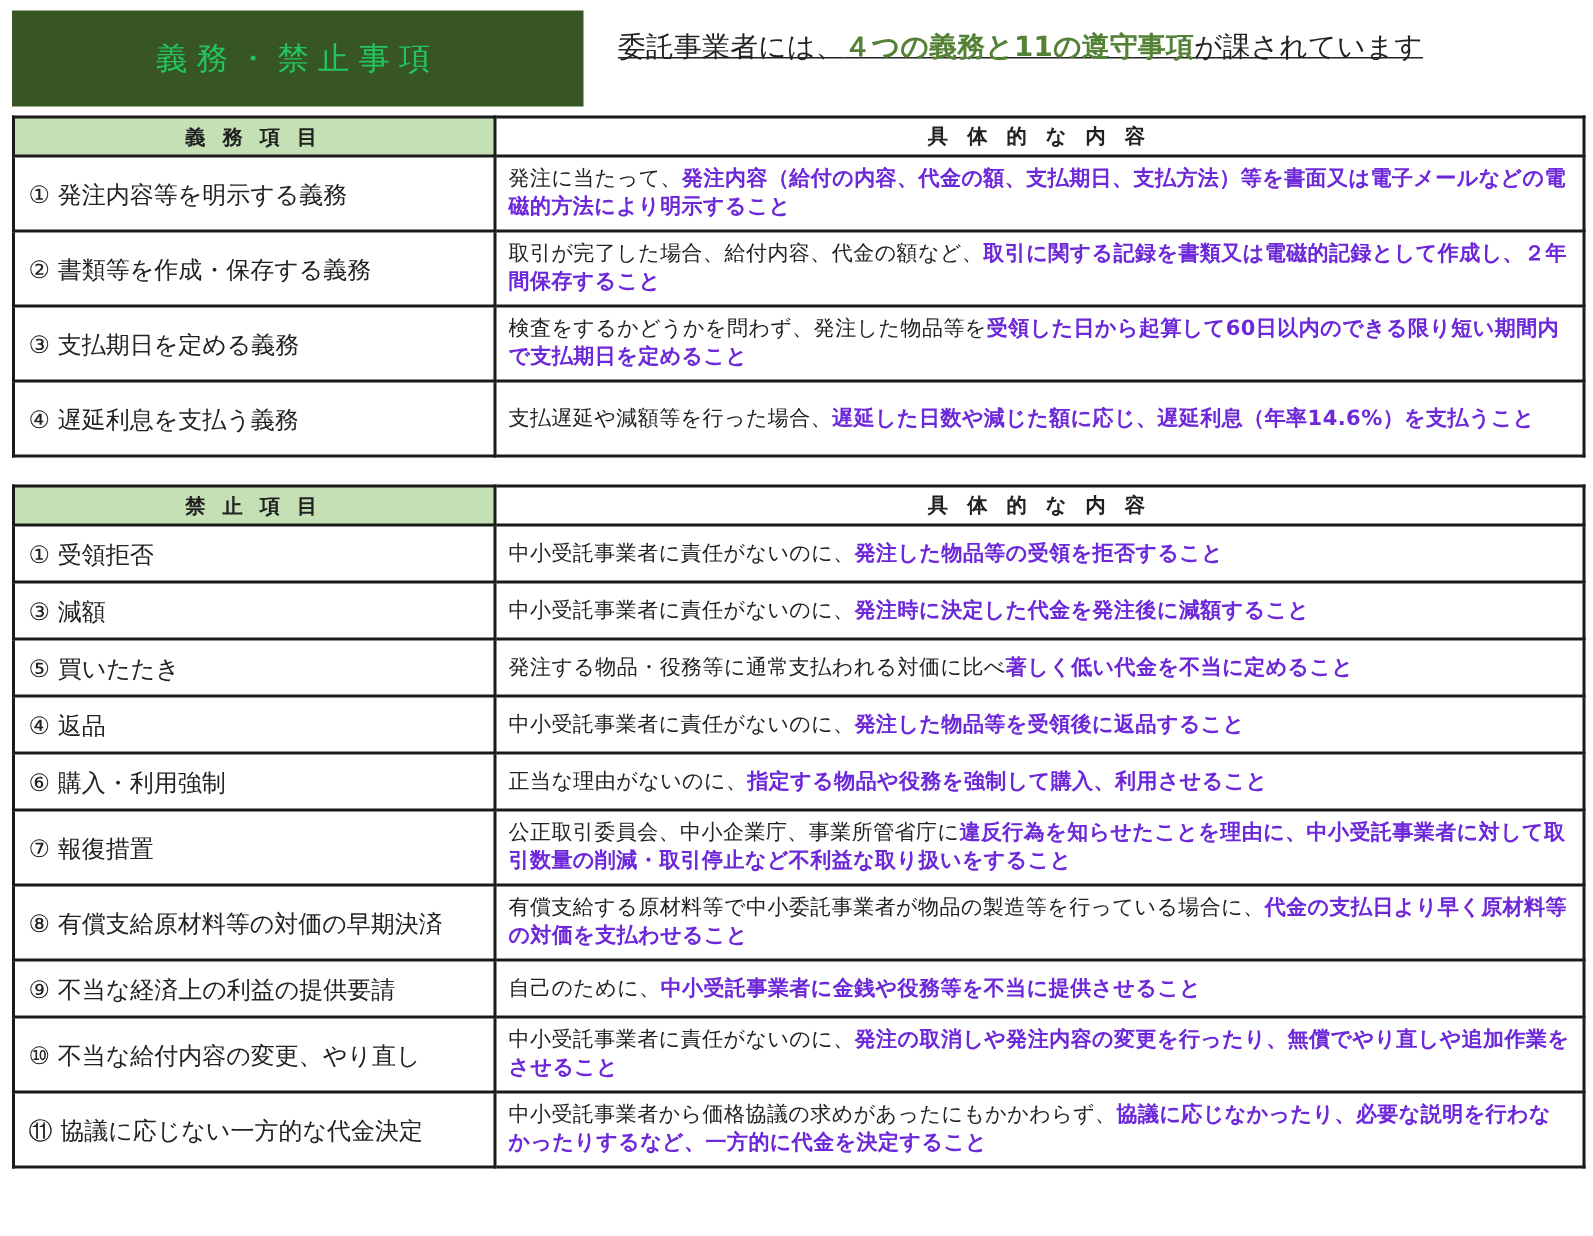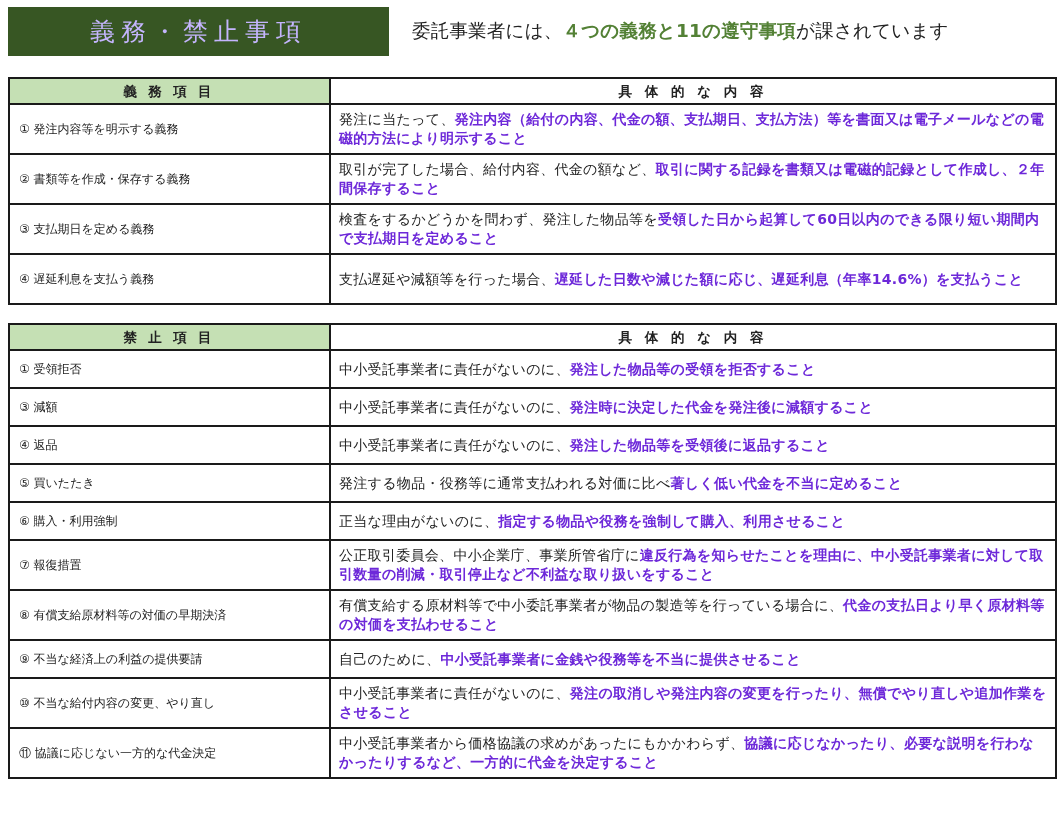--- a/index.html
+++ b/index.html
@@ -1,30 +1,30 @@
 <!DOCTYPE html>
 <html><head>
 <meta charset="utf-8">
 <style>
   html, body { margin:0; padding:0; background:#ffffff; }
   body { width:1062px; height:824px; position:relative; overflow:hidden;
          font-family:"DejaVu Sans","Liberation Sans",sans-serif; color:#222; }
-  .title-box { position:absolute; left:8px; top:7px; width:381px; height:49px;
-               background:#375623; color:#c4b5fd; display:flex; align-items:center;
-               justify-content:center; font-size:25px; letter-spacing:6px; }
+  .title-box { position:absolute; left:8px; top:7px; width:381px; height:64px;
+               background:#375623; color:#22c55e; display:flex; align-items:center;
+               justify-content:center; font-size:21px; letter-spacing:6px; }
   .subtitle { position:absolute; left:412px; top:18px; font-size:18.5px; color:#222;
-              white-space:nowrap; letter-spacing:0.2px; }
+              white-space:nowrap; letter-spacing:0.2px;text-decoration:underline; }
   .subtitle .hl { color:#538135; font-weight:bold; }
   table { position:absolute; left:8px; width:1047px; border-collapse:collapse;
           table-layout:fixed; }
   td, th { border:2px solid #1a1a1a; font-size:14px; line-height:19px; }
   th { font-weight:bold; text-align:center; height:24px; padding:0; letter-spacing:4px; font-size:13.5px; }
   th.left { background:#c5e0b4;font-family:Liberation Serif, serif; }
   th.right { background:#ffffff; }
-  td.item { padding:0 0 0 9px; vertical-align:middle; white-space:nowrap; font-size:12px; }
+  td.item { padding:0 0 0 9px; vertical-align:middle; white-space:nowrap; font-size:16px; }
   td.desc { padding:2px 8px; vertical-align:middle; font-size:14px; letter-spacing:0.3px; }
   .g { color:#6d28d9; font-weight:bold; }
   .n { color:#222; }
   col.c1 { width:321px; }
   col.c2 { width:726px; }
   #t1 { top:77px; }
   #t1 td { height:44px; }
   #t2 { top:323px;border-radius:11px; }
   #t2 tr.single td { height:32px; }
   #t2 tr.double td { height:44px; }
@@ -85,26 +85,26 @@
   <tbody id="t2-body">
       <tr class="single">
         <td class="item">① 受領拒否</td>
         <td class="desc"><span class="n">中小受託事業者に責任がないのに、</span><span class="g">発注した物品等の受領を拒否すること</span></td>
       </tr>
       <tr class="single">
         <td class="item">③ 減額</td>
         <td class="desc"><span class="n">中小受託事業者に責任がないのに、</span><span class="g">発注時に決定した代金を発注後に減額すること</span></td>
       </tr>
       <tr class="single">
+        <td class="item">⑤ 買いたたき</td>
+        <td class="desc"><span class="n">発注する物品・役務等に通常支払われる対価に比べ</span><span class="g">著しく低い代金を不当に定めること</span></td>
+      </tr>
+      <tr class="single">
         <td class="item">④ 返品</td>
         <td class="desc"><span class="n">中小受託事業者に責任がないのに、</span><span class="g">発注した物品等を受領後に返品すること</span></td>
-      </tr>
-      <tr class="single">
-        <td class="item">⑤ 買いたたき</td>
-        <td class="desc"><span class="n">発注する物品・役務等に通常支払われる対価に比べ</span><span class="g">著しく低い代金を不当に定めること</span></td>
       </tr>
       <tr class="single">
         <td class="item">⑥ 購入・利用強制</td>
         <td class="desc"><span class="n">正当な理由がないのに、</span><span class="g">指定する物品や役務を強制して購入、利用させること</span></td>
       </tr>
       <tr class="double">
         <td class="item">⑦ 報復措置</td>
         <td class="desc"><span class="n">公正取引委員会、中小企業庁、事業所管省庁に</span><span class="g">違反行為を知らせたことを理由に、中小受託事業者に対して取引数量の削減・取引停止など不利益な取り扱いをすること</span></td>
       </tr>
       <tr class="double">

